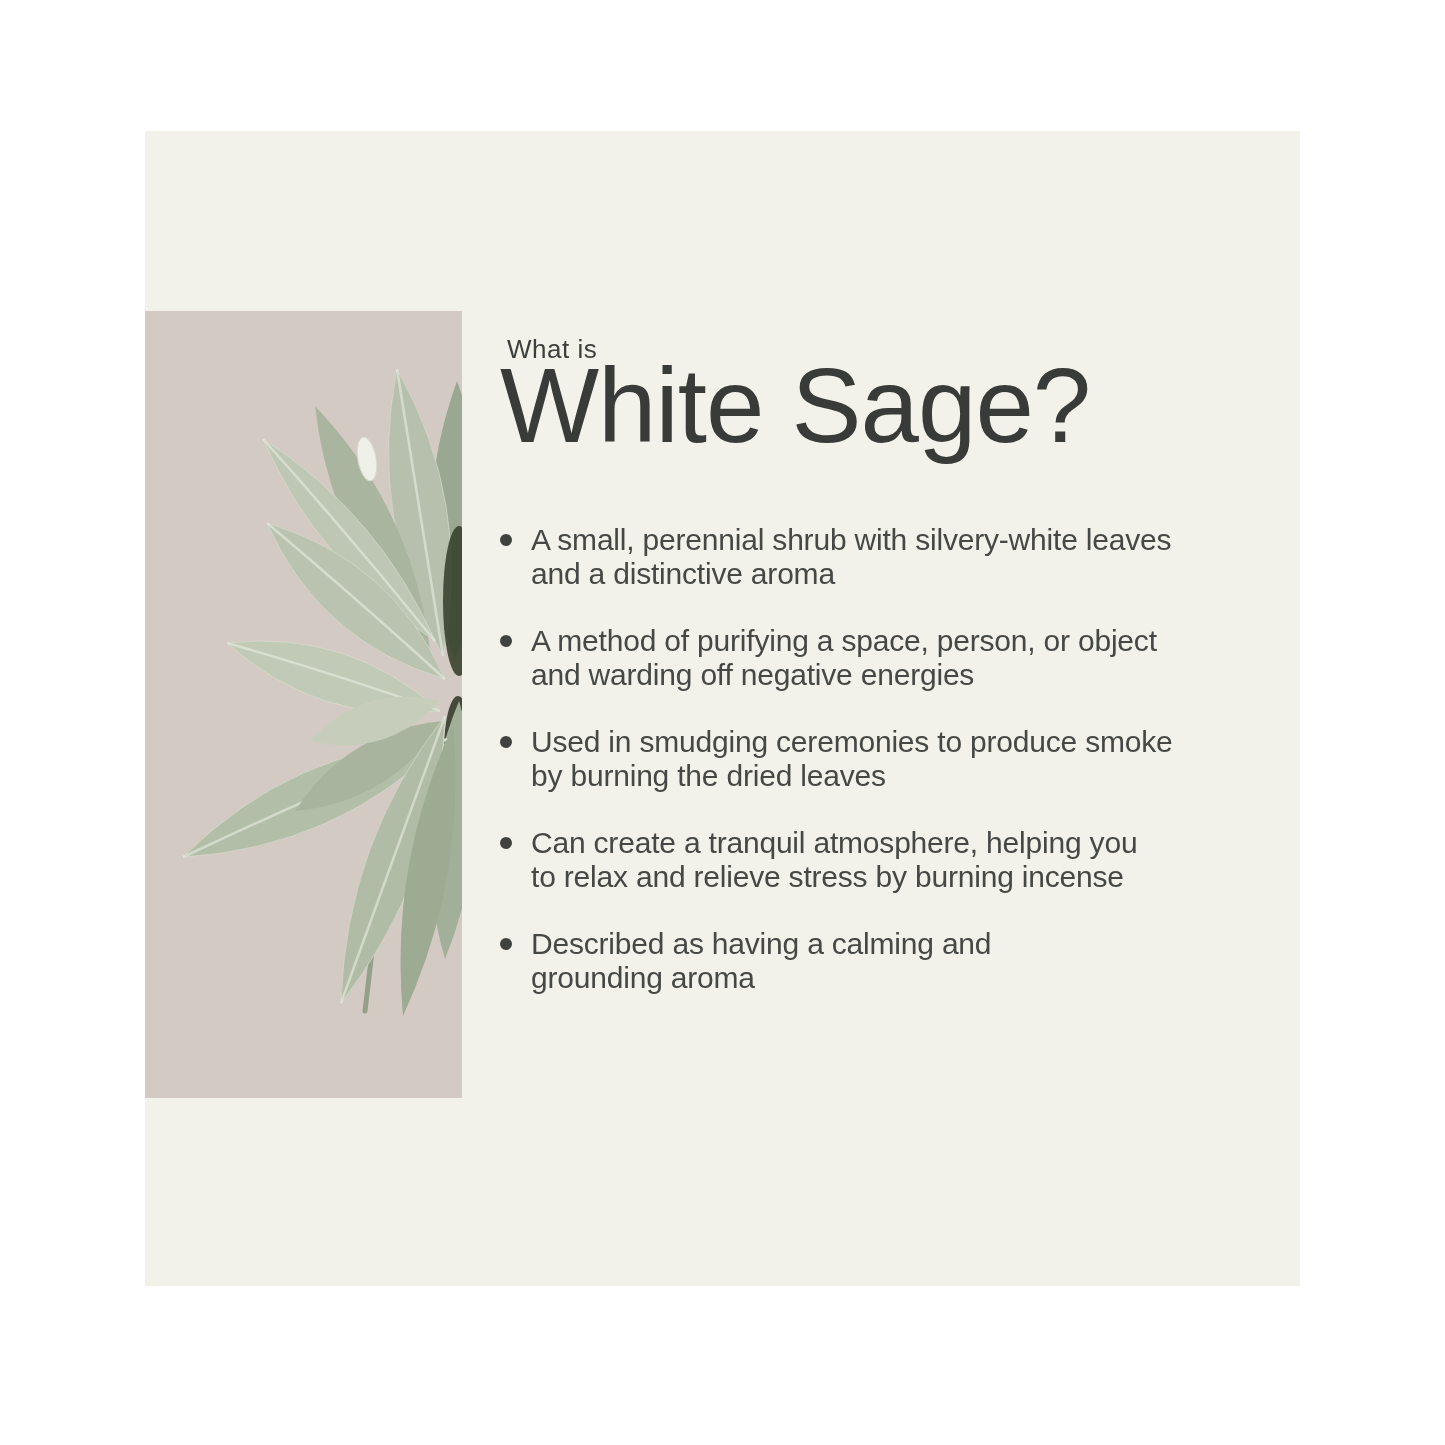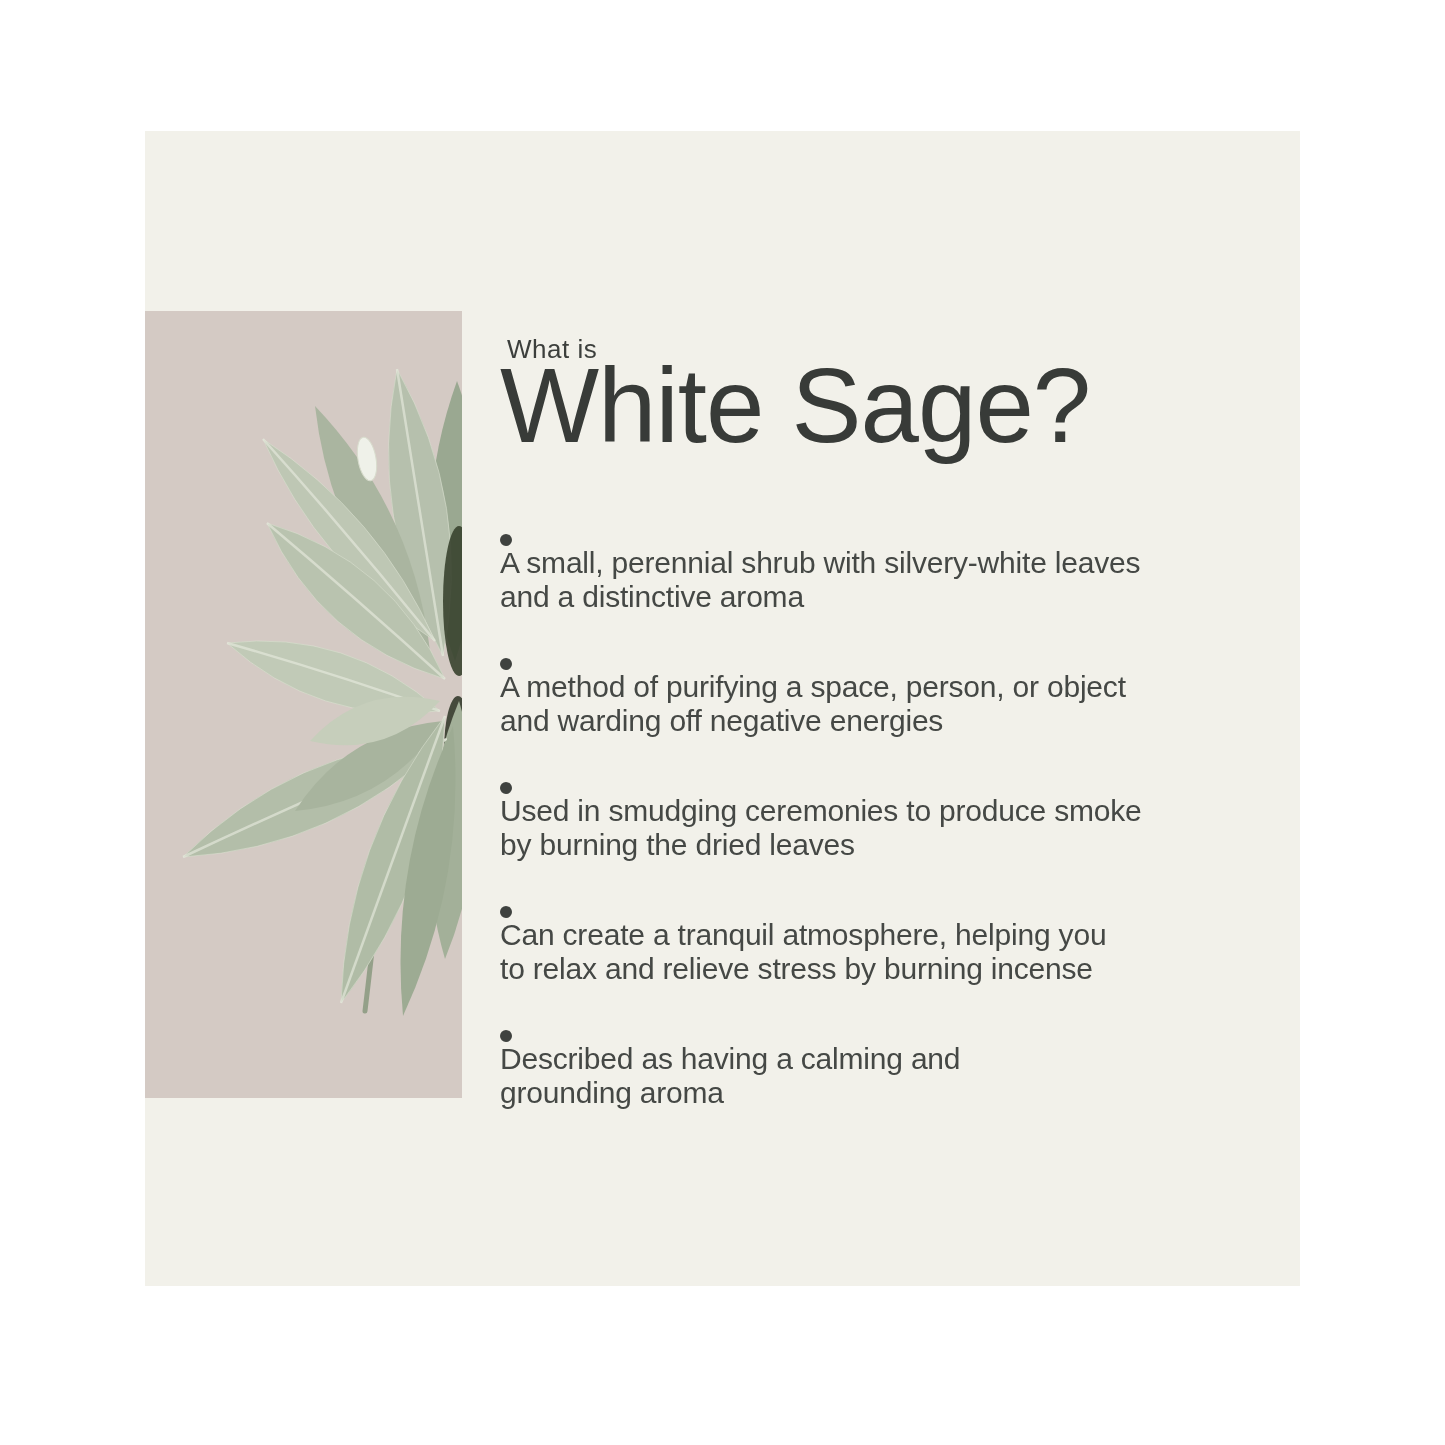--- a/index.html
+++ b/index.html
@@ -29,21 +29,21 @@
   }
   .title {
     position:absolute; left:355px; top:222px; margin:0;
     font-size:105px; line-height:105px; font-weight:400;
     color:#383b38; letter-spacing:-1px; white-space:nowrap;
   }
   .bullets {
     position:absolute; left:355px; top:392px;
     width:775px; margin:0; padding:0; list-style:none;
   }
-  .bullets li { display:flex; align-items:flex-start; margin:0 0 33px 0;flex-direction:column; }
+  .bullets li { display:flex; align-items:flex-start; margin:0 0 33px 0; }
   .dot {
     flex:0 0 auto; width:12px; height:12px; border-radius:50%;
     background:#3f423f; margin:11px 19px 0 0;
   }
   .bullet-text {
     font-size:30px; line-height:34px; color:#454845;
     letter-spacing:-0.2px; white-space:pre-line;
   }
 </style>
 </head>

